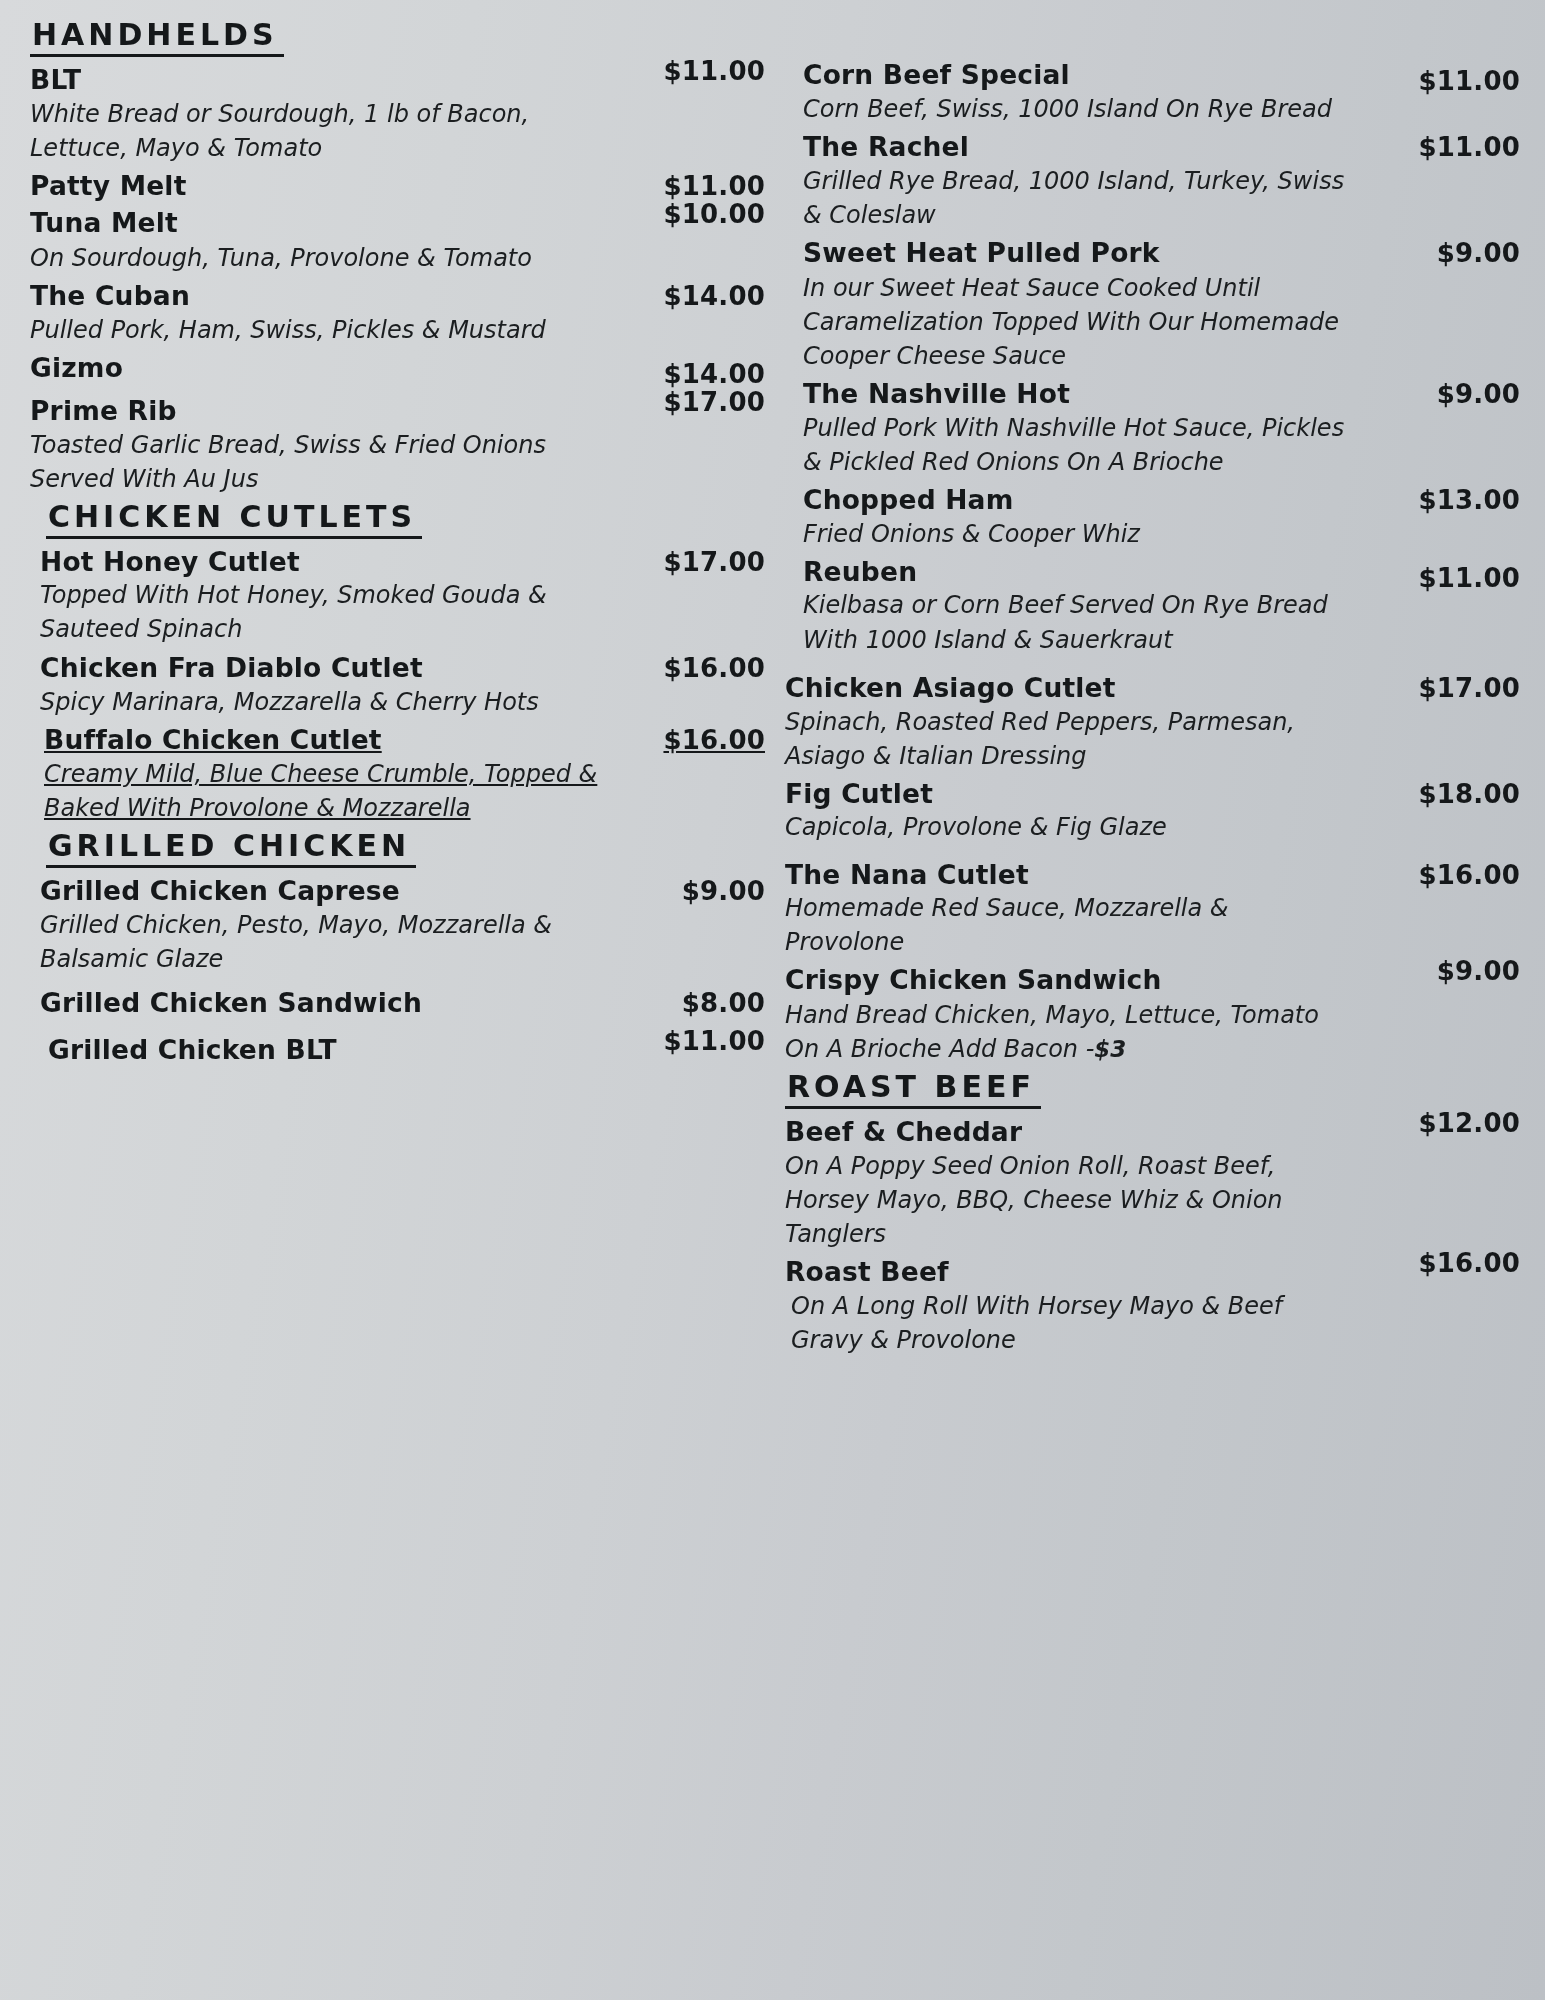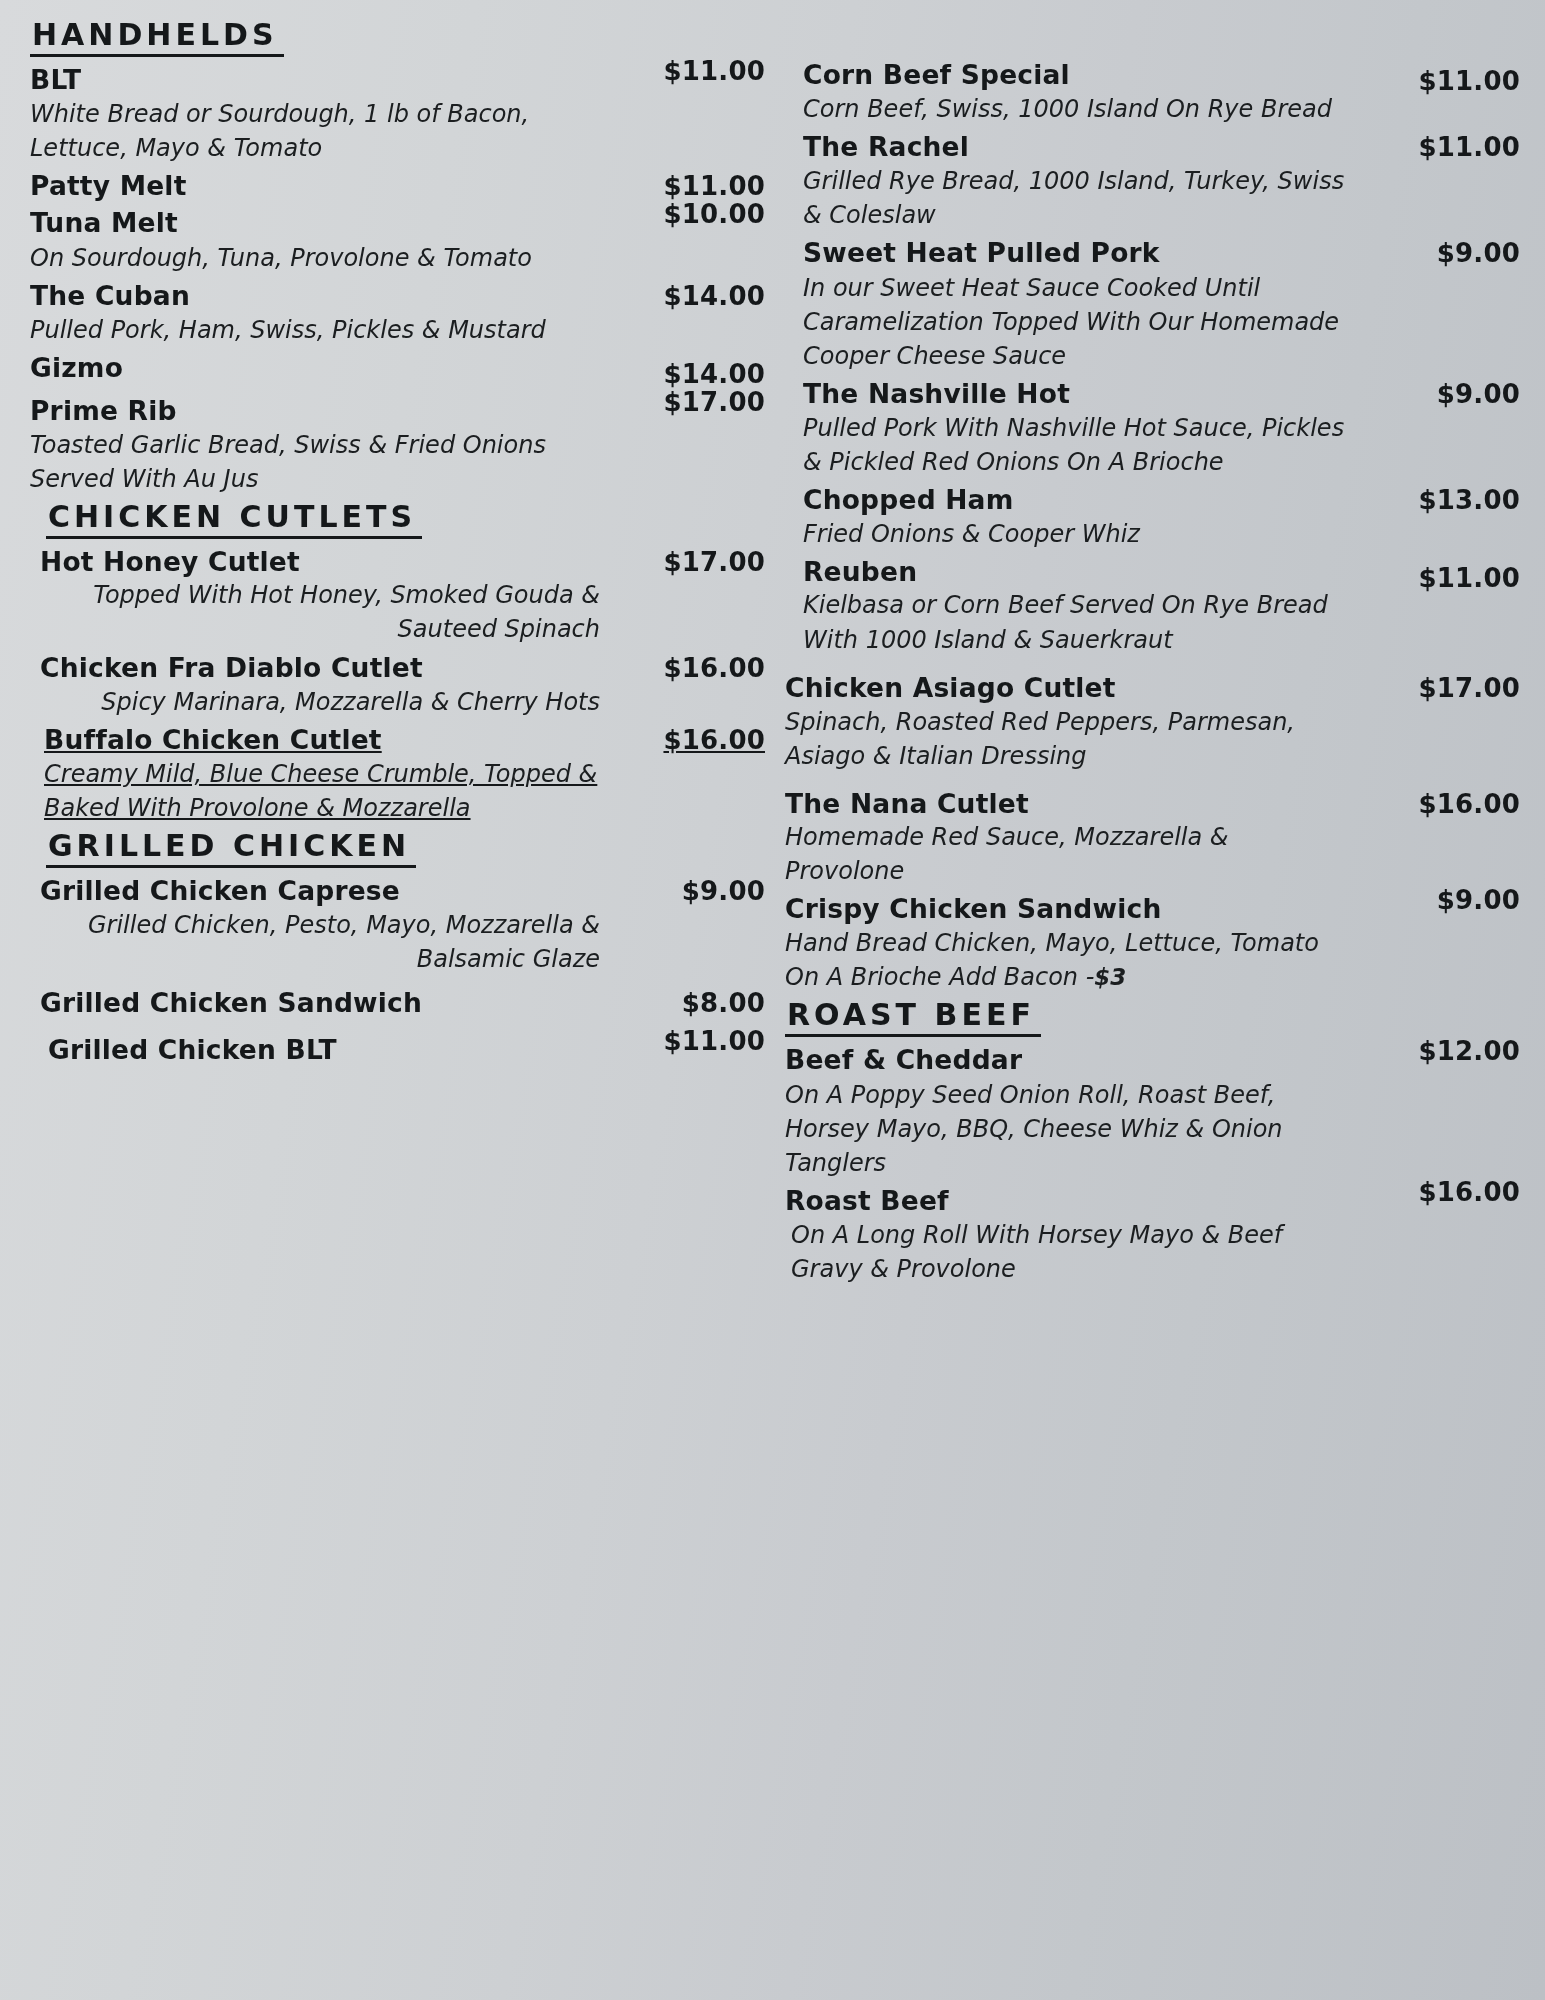--- a/index.html
+++ b/index.html
@@ -78,21 +78,21 @@
     color: #1b1e20;
   }
   .item-desc .addon {
     font-style: italic;
     font-weight: bold;
     font-size: 23px;
   }
 
   
   .pad-l-6 { padding-left: 6px; }
-  .pad-l-10 { padding-left: 10px; text-align: right; }
+  .pad-l-10 { padding-left: 10px; }
   .pad-l-14 { padding-left: 14px; text-decoration: underline; }
   .pad-l-18 { padding-left: 18px; }
   .mt-6 { margin-top: 0; }
   .mt-10 { margin-top: 10px; }
   .mt-14 { margin-top: 14px; }
   .mt-20 { }
   .price-up { position: relative; top: -9px; }
   .price-dn { position: relative; top: 6px; }
 </style>
 </head>
@@ -253,20 +253,27 @@
     </div>
 
     <div class="item mt-14">
       <div class="item-row">
         <span class="item-name">Chicken Asiago Cutlet</span>
         <span class="item-price">$17.00</span>
       </div>
       <div class="item-desc">Spinach, Roasted Red Peppers, Parmesan, Asiago &amp; Italian Dressing</div>
     </div>
 
+    <div class="item">
+      <div class="item-row">
+        <span class="item-name">Fig Cutlet</span>
+        <span class="item-price">$18.00</span>
+      </div>
+      <div class="item-desc mt-6">Capicola, Provolone &amp; Fig Glaze</div>
+    </div>
 
     <div class="item mt-14">
       <div class="item-row">
         <span class="item-name">The Nana Cutlet</span>
         <span class="item-price">$16.00</span>
       </div>
       <div class="item-desc mt-6">Homemade Red Sauce, Mozzarella &amp; Provolone</div>
     </div>
 
     <div class="item mt-6">

